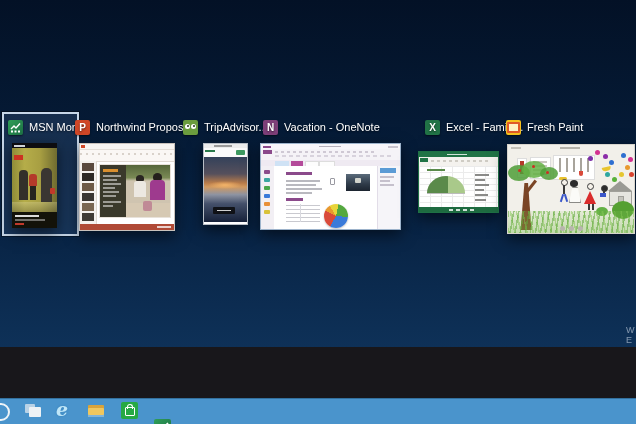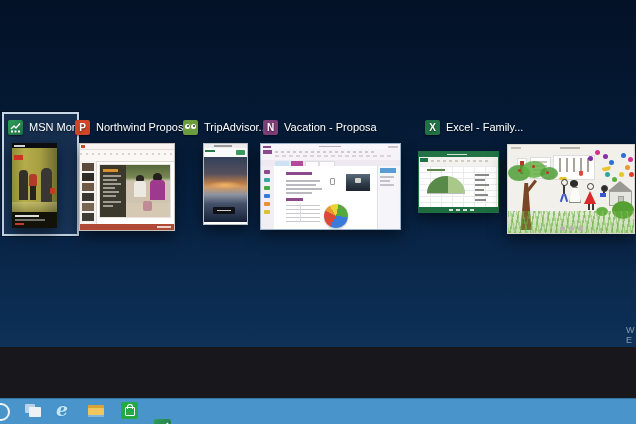--- a/index.html
+++ b/index.html
@@ -236,28 +236,34 @@
         </span>
         <span class="eye r">
           <i></i>
         </span>
     </span>
     <span>TripAdvisor...</span>
   </div>
 
   <div class="win-label" style="left:263px">
     <span class="app-ic ic-one">N</span>
-    <span>Vacation - Proposa</span>
+    <span>Vacation - OneNote</span>
   </div>
 
   <div class="win-label" style="left:425px">
     <span class="app-ic ic-xls">X</span>
     <span>Excel - Family...</span>
   </div>
 
+  <div class="win-label" style="left:506px">
+    <span class="app-ic ic-paint">
+        <i></i>
+      </span>
+    <span>Fresh Paint</span>
+  </div>
 
   <div class="thumb t-msn">
     <div class="m-bar">
         <i></i>
       </div>
     <div class="m-photo">
       <div class="m-badge"></div>
       <div class="m-f1"></div>
       <div class="m-f2"></div>
       <div class="m-f2l"></div>

